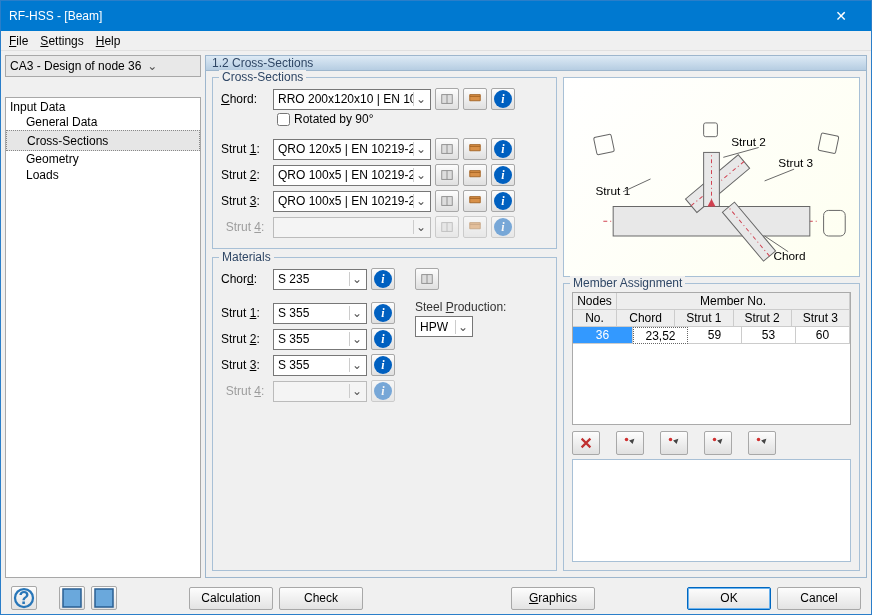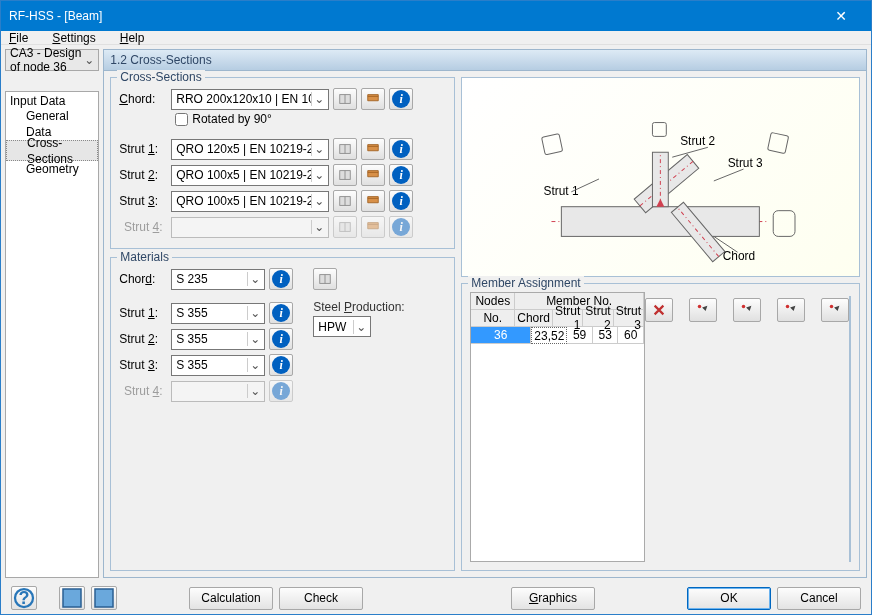--- a/index.html
+++ b/index.html
@@ -1,33 +1,33 @@
 <!DOCTYPE html>
 <html><head>
 <meta charset="utf-8">
 <style>
 * { box-sizing: border-box; font-family: "Segoe UI", Tahoma, sans-serif; font-size: 12px; }
 body { margin: 0; background: #fff; }
 .window { width: 872px; height: 615px; border: 1px solid #2a7ec9; display: flex; flex-direction: column; background:#f0f0f0;}
 .titlebar { height: 30px; background: #0079d0; color: #fff; display: flex; align-items: center; padding: 0 8px; }
 .titlebar .title { flex: 1; }
 .titlebar .close { width: 44px; text-align: center; font-size: 14px;}
-.menubar { height: 14px; background: #f0f0f0; display: flex; align-items: center; gap: 24px; padding: 0 8px; border-bottom: 1px solid #e0e0e0;}
+.menubar { height: 20px; background: #f0f0f0; display: flex; align-items: center; gap: 12px; padding: 0 8px; border-bottom: 1px solid #e0e0e0;}
 .menubar span { cursor: default; }
 .menubar span u { text-decoration: underline; }
 .content { flex: 1; display: flex; padding: 4px; gap: 4px; min-height:0;}
 .leftcol { width: 196px; display: flex; flex-direction: column; gap:20px;}
 .combo { height: 22px; border: 1px solid #a8a8a8; background: #e8e8e8; display: flex; align-items: center; padding: 0 4px;}
 .combo .arrow { width: 16px; text-align: right; color:#555;}
 .tree { flex:1; border:1px solid #a8a8a8; background:#fff; padding:2px 0;}
 .tree .root { padding:0 4px; font-weight:normal;}
 .tree .item { padding:0 4px 0 20px; line-height:16px;}
 .tree .item.sel { background:#e6e6e6; border:1px dotted #888; }
 .rightcol { flex:1; display:flex; flex-direction:column; min-height:0;}
-.headerbar { height:22px; background: linear-gradient(#ddeaf5,#b6cde2); border:1px solid #9db6cd; display:flex; align-items:center; padding:0 6px; color:#2f4766;}
+.headerbar { height:16px; background: linear-gradient(#ddeaf5,#b6cde2); border:1px solid #9db6cd; display:flex; align-items:center; padding:0 6px; color:#2f4766;}
 .panes { flex:1; border:1px solid #9db6cd; border-top:none; background:#f0f0f0; display:flex; gap:6px; padding:6px; min-height:0;}
 .pane-left { width: 345px; display:flex; flex-direction:column; gap:8px;}
 .pane-right { flex:1; display:flex; flex-direction:column; gap:6px; min-width:0;}
 .group { border:1px solid #a8c0d6; background:#f0f0f0; padding:8px 8px 8px 8px; position:relative;}
 .group .legend { position:absolute; top:-8px; left:6px; background:#f0f0f0; color:#2f4766; padding:0 3px;}
 .row { display:flex; align-items:center; height:26px; gap:4px;}
 .lbl { width:48px; }
 .lbl u { text-decoration: underline;}
 .lbl.disabled { color:#9d9d9d;text-align:center; }
 .sel { height:21px; border:1px solid #777; background:#fff; display:flex; align-items:center; padding:0 2px 0 4px;}
@@ -37,21 +37,21 @@
 .sel.disabled { background:#f4f4f4; color:#aaa; border-color:#bbb;}
 .sel .txt { flex:1; white-space:nowrap; overflow:hidden; }
 .sel .arr { width:15px; text-align:center; color:#555; border-left:1px solid #ccc;}
 .iconbtn { width:24px; height:22px; border:1px solid #a8a8a8; background:linear-gradient(#fdfdfd,#e0e0e0); display:flex; align-items:center; justify-content:center; border-radius:2px;}
 .iconbtn.disabled { opacity:0.5; }
 .iconbtn svg { width:14px; height:14px;}
 .info-i { width:18px; height:18px; border-radius:50%; background:#0060c0; color:#fff; font-family:Georgia,serif; font-style:italic; font-weight:bold; display:flex; align-items:center; justify-content:center; font-size:12px;}
 .chk { display:flex; align-items:center; gap:4px; margin-left:56px;}
 .chk input { width:13px; height:13px; margin:0;}
 .diagram { border:1px solid #a8c0d6; background:linear-gradient(135deg,#ffffff,#fefff0); height:200px; position:relative;}
-.member-group { flex:1; display:flex; flex-direction:row;}
+.member-group { flex:1; display:flex; flex-direction:column;}
 .table { border:1px solid #aaa; background:#fff; font-size:11px;}
 .table .tr { display:flex; }
 .table .th, .table .td { border-right:1px solid #ccc; border-bottom:1px solid #ccc; padding:1px 2px; height:17px; display:flex; align-items:center; justify-content:center;text-align:right;}
 .th { background:#eee;}
 .td.node { background:#3399ff; color:#fff;}
 .td.chord { border:1px dotted #666; }
 .btnrow { display:flex; gap:16px; margin-top:6px;}
 .btnrow .iconbtn { width:28px; height:24px;}
 .textarea { flex:1; border:1px solid #a8c0d6; background:#fff; margin-top:4px; min-height:60px;}
 .bottombar { height:32px; background:#f0f0f0; display:flex; align-items:center; padding:4px 10px; gap:6px;}
@@ -80,20 +80,21 @@
     <div class="leftcol">
       <div class="combo">
         <span class="txt">CA3 - Design of node 36</span>
         <span class="arrow">⌄</span>
       </div>
       <div class="tree">
         <div class="root">Input Data</div>
         <div class="item">General Data</div>
         <div class="item sel">Cross-Sections</div>
         <div class="item">Geometry</div>
+        <div class="item">Loads</div>
       </div>
     </div>
     <div class="rightcol">
       <div class="headerbar">1.2 Cross-Sections</div>
       <div class="panes">
         <div class="pane-left">
 
           <div class="group">
             <span class="legend">Cross-Sections</span>
             <div class="row">

